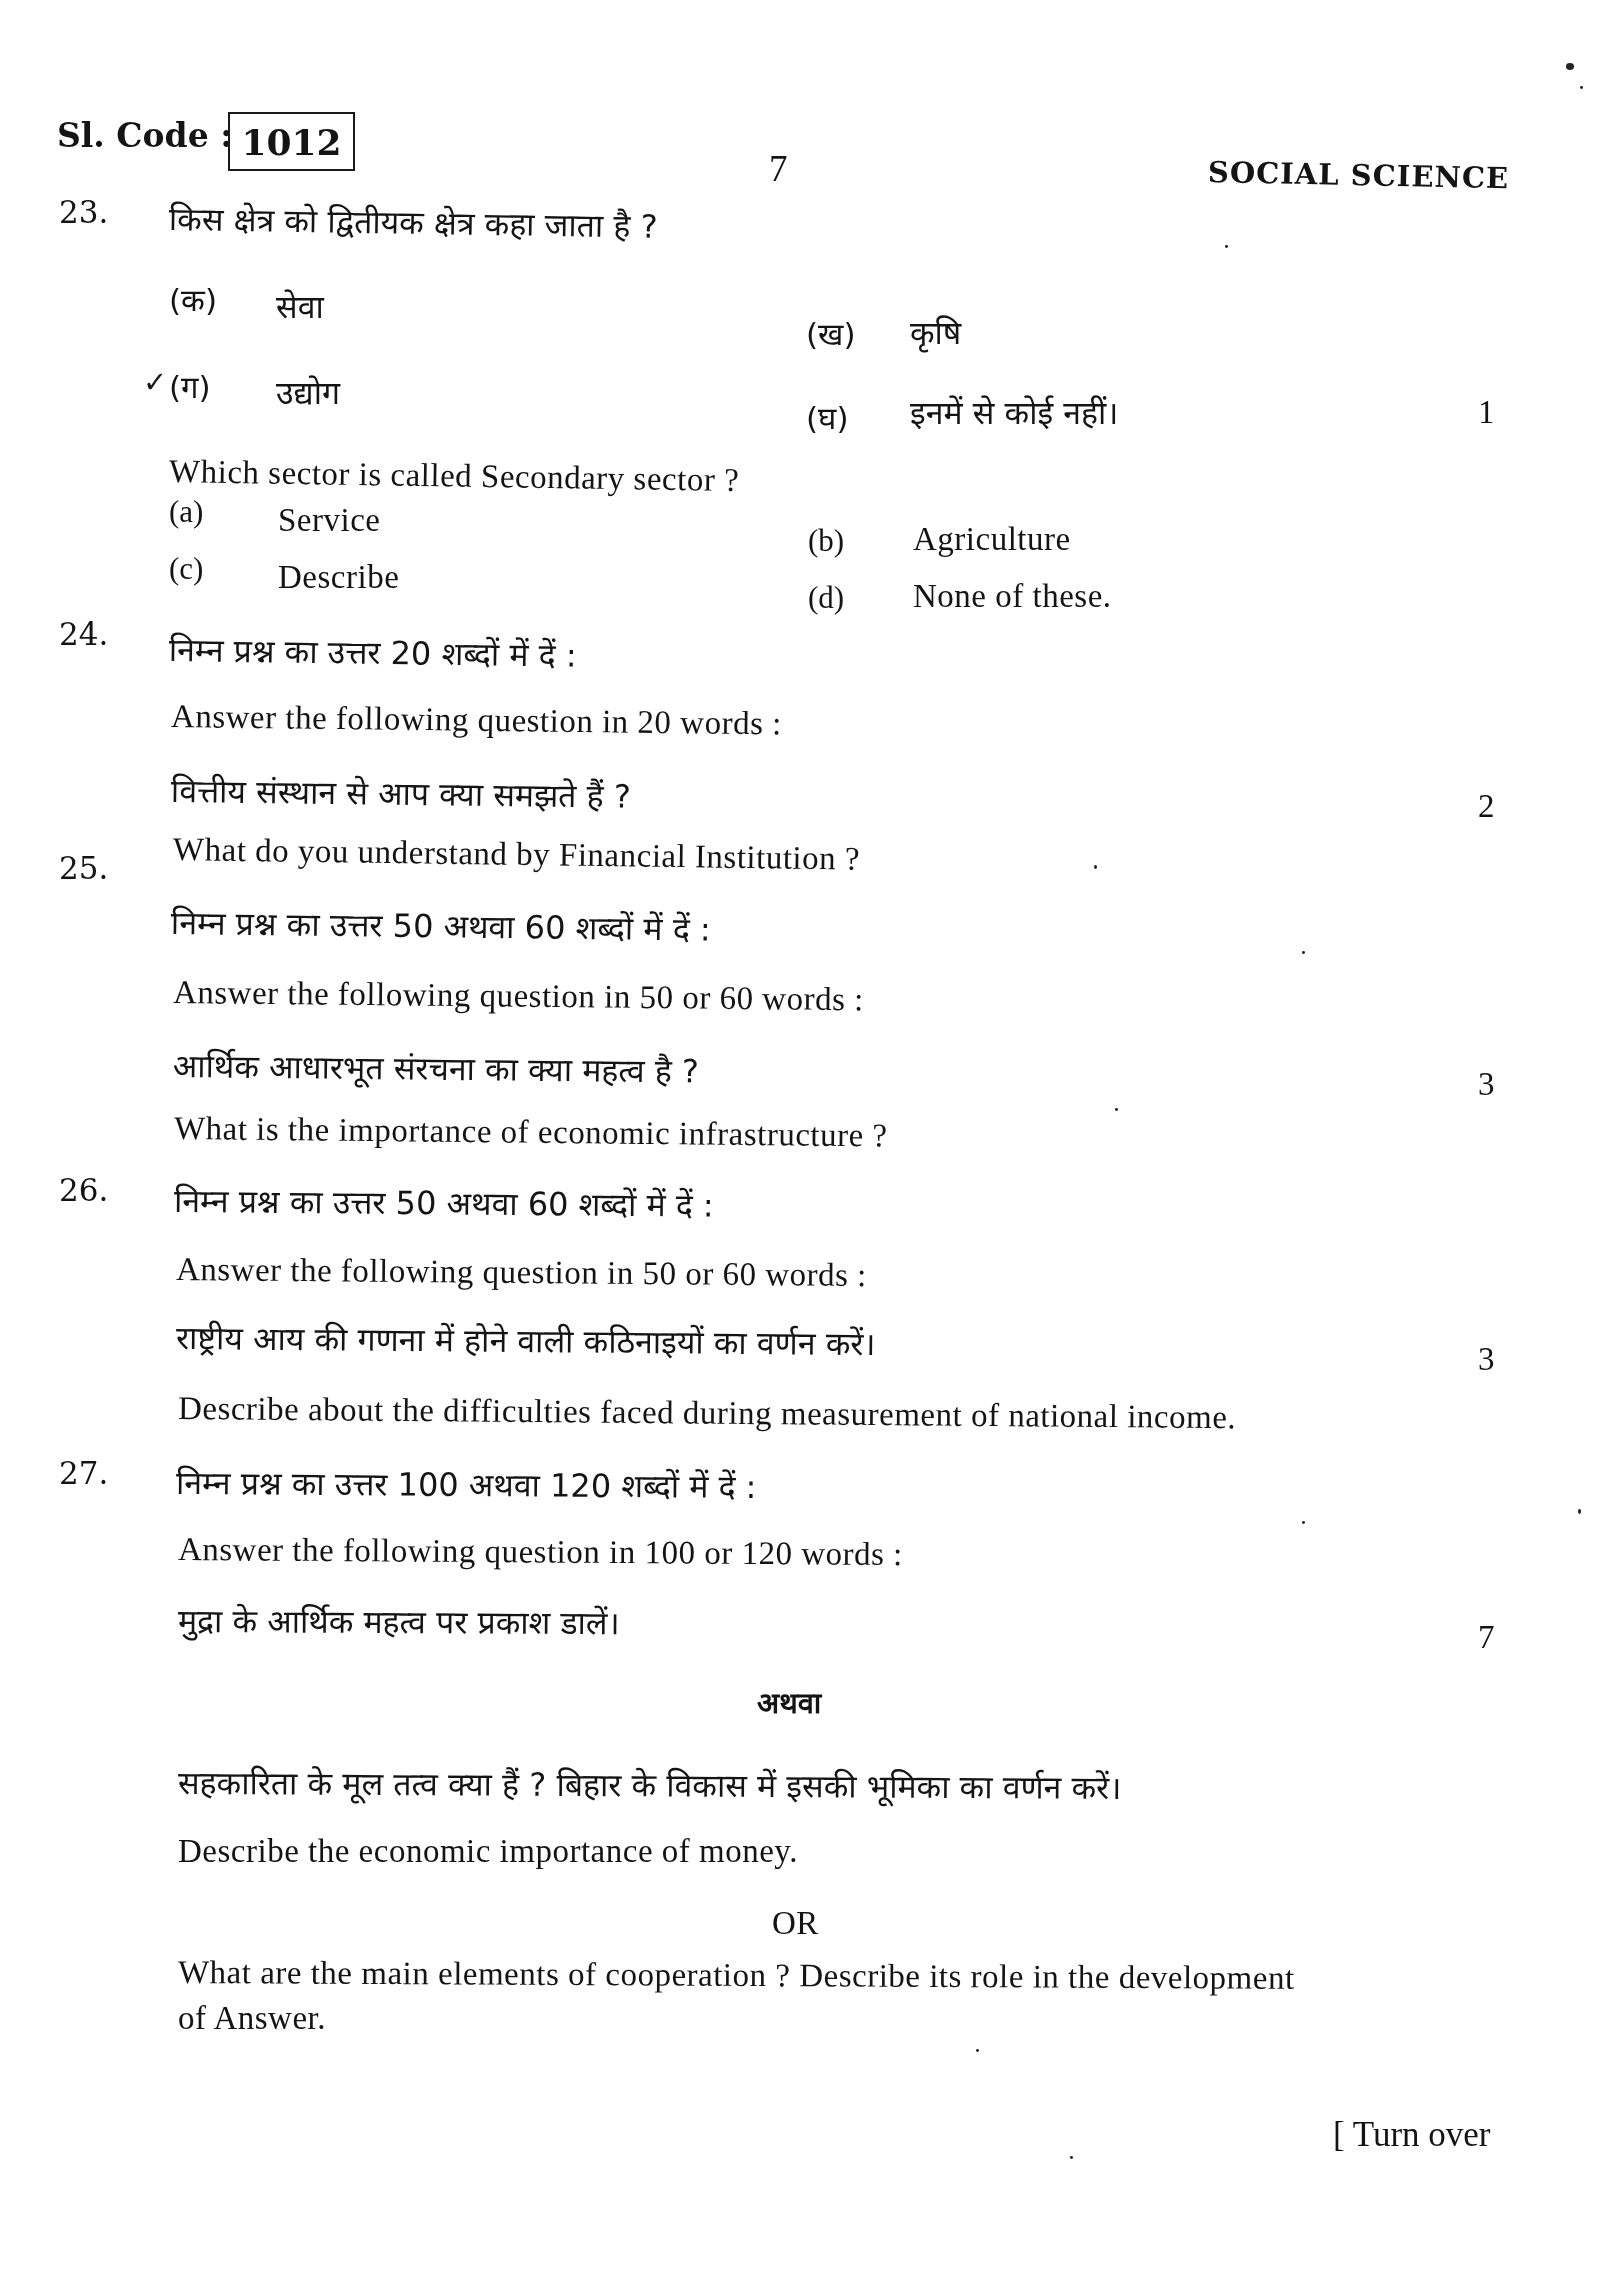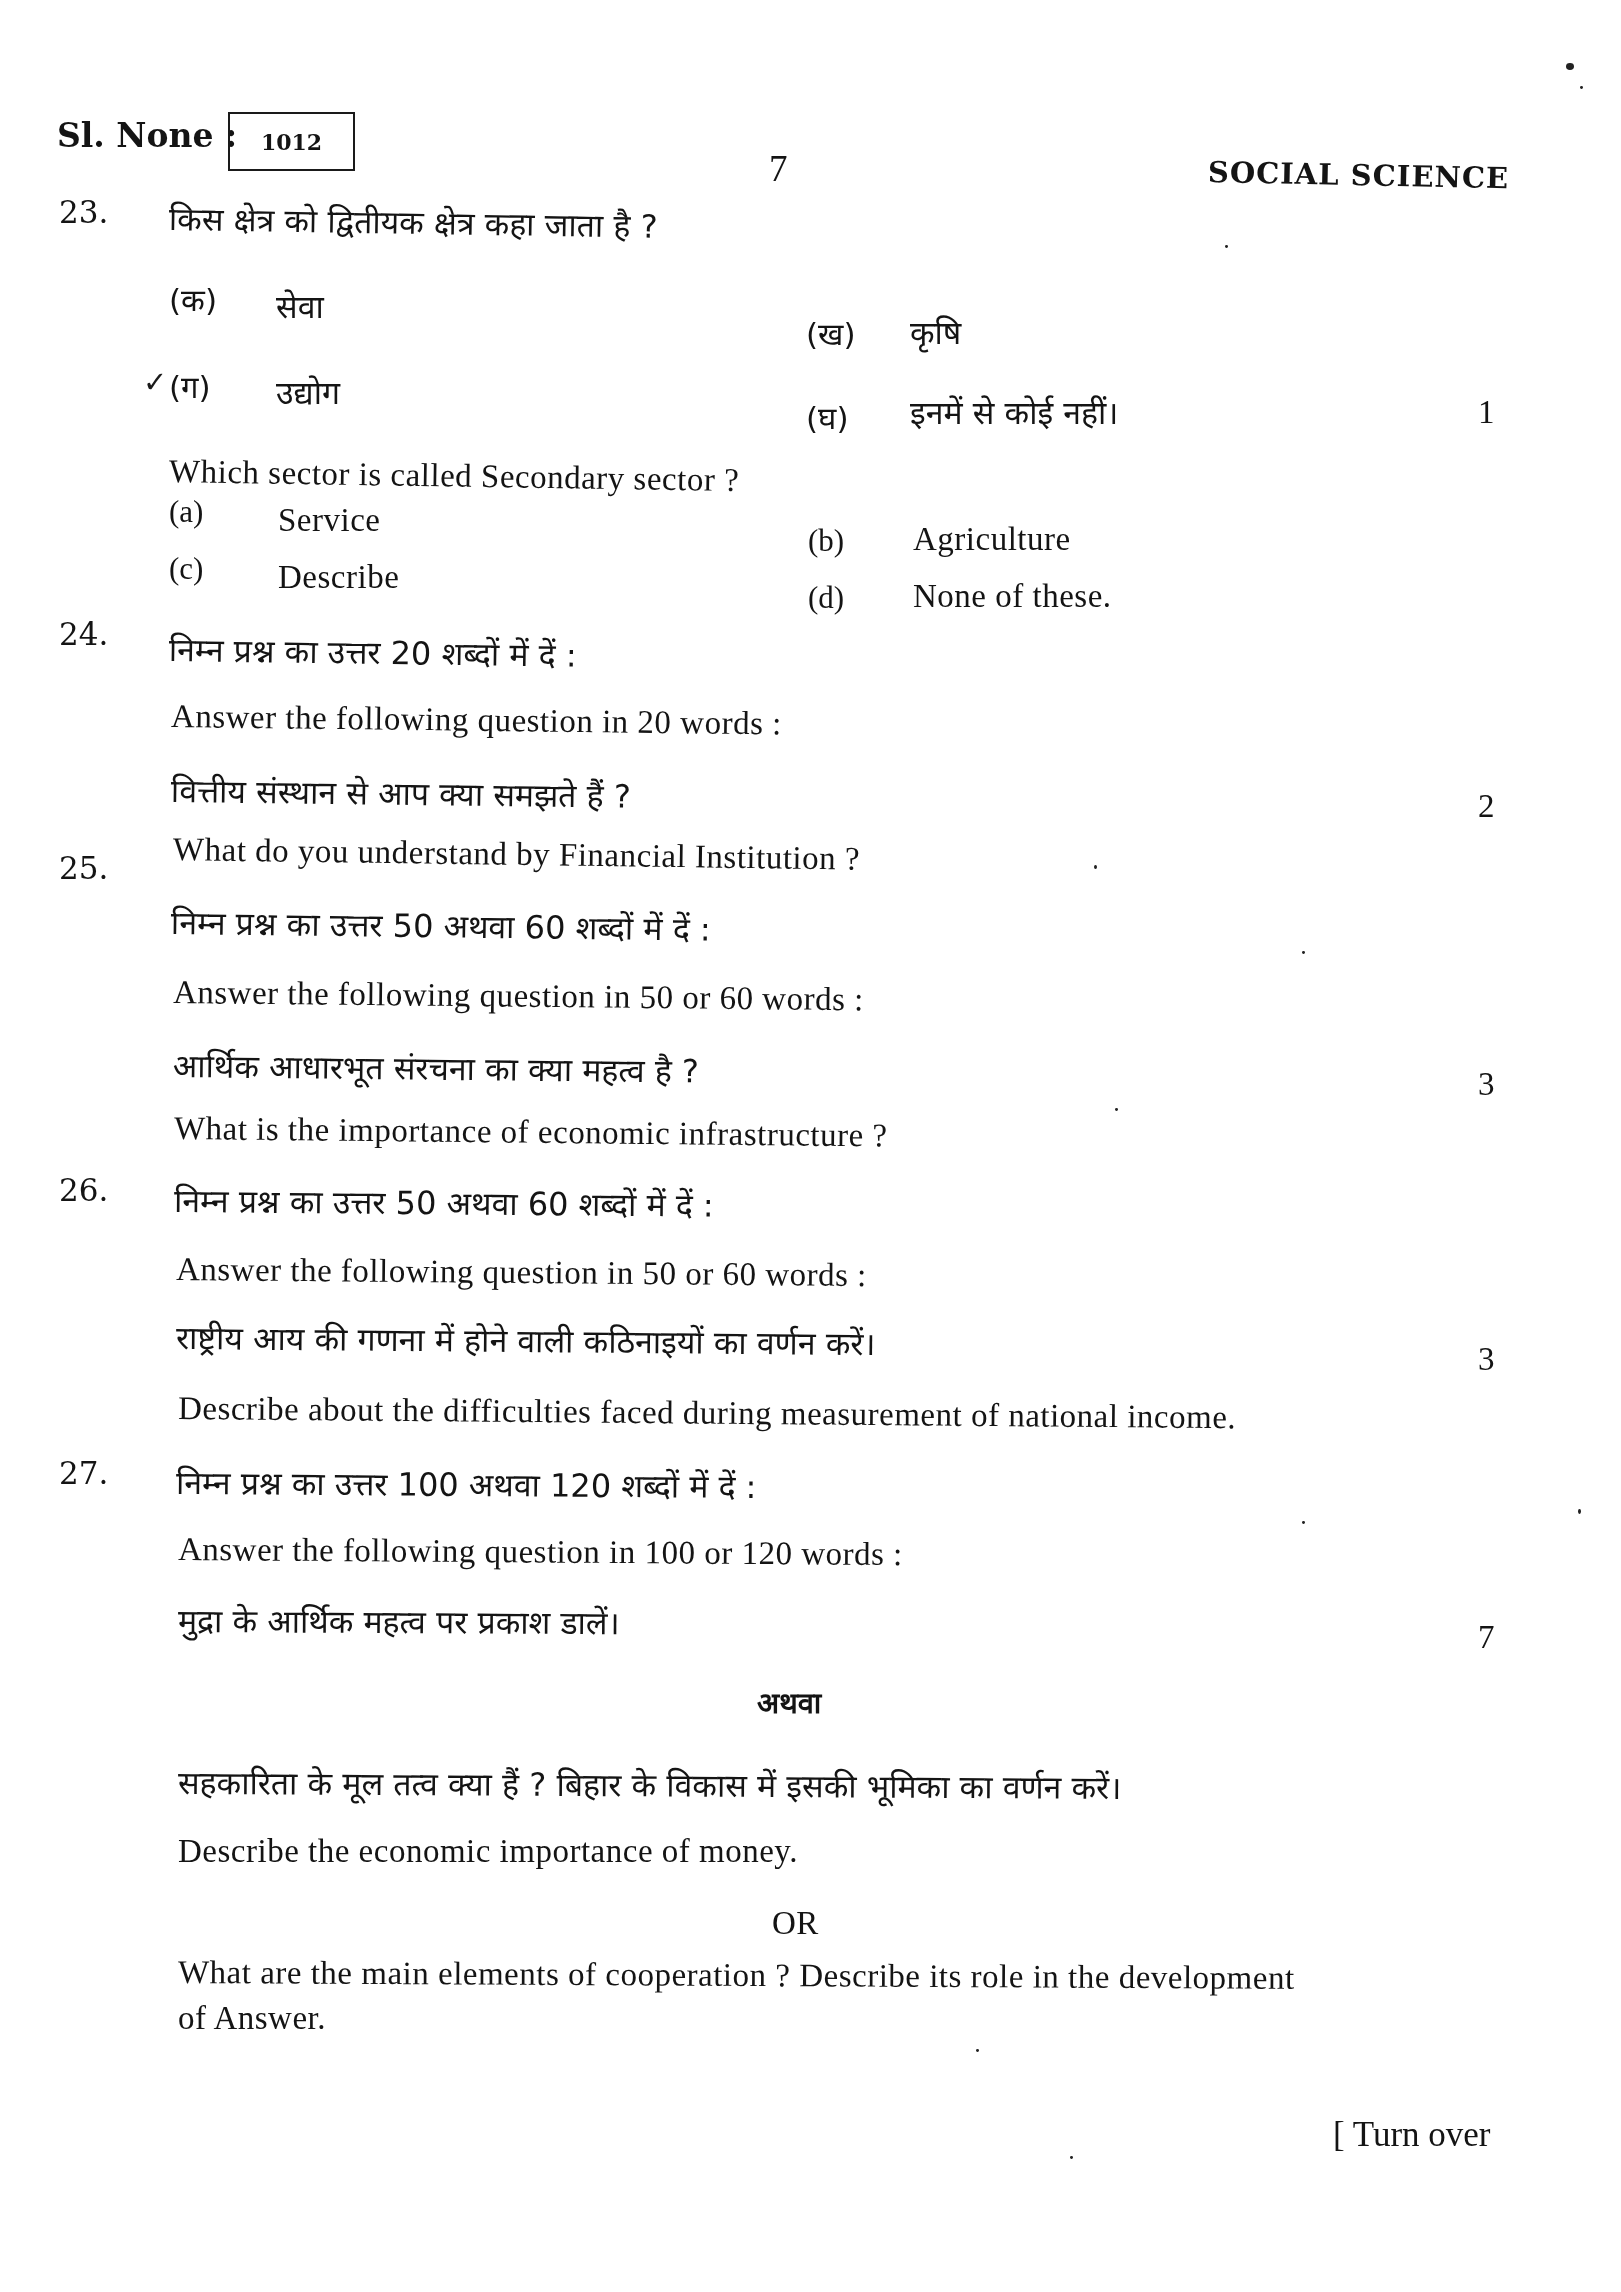--- a/index.html
+++ b/index.html
@@ -6,39 +6,39 @@
     body {
       width: 1621px; height: 2293px; position: relative; overflow: hidden;
       color: #141414;
       font-family: "Liberation Serif", "DejaVu Serif", serif;
     }
     .abs { position: absolute; white-space: nowrap; }
     .hdr-code { left: 57px; top: 116px; font-size: 33px; font-weight: bold; font-family: "DejaVu Serif", serif; }
     .code-box {
       left: 228px; top: 112px; width: 127px; height: 59px;
       border: 2.9px solid #1a1a1a; box-sizing: border-box;
-      font-size: 22px; font-weight: bold; font-family: "DejaVu Serif", serif;
+      font-size: 36px; font-weight: bold; font-family: "DejaVu Serif", serif;
       display: flex; align-items: center; justify-content: center;
     }
     .page-no { left: 769px; top: 147px; font-size: 37px; }
     .subject { left: 1208px; top: 155px; font-size: 29px; font-weight: bold; font-family: "DejaVu Serif", serif; letter-spacing: 1px; transform: rotate(1.2deg); transform-origin: left center; }
     .qnum { left: 59px; font-size: 31px; font-family: "DejaVu Serif", serif; text-align: center; }
     .hi { font-family: "DejaVu Sans", sans-serif; font-size: 32px; }
     .en { font-family: "Liberation Serif", serif; font-size: 33px; letter-spacing: 0.5px; }
     .opt-label { font-family: "DejaVu Sans", sans-serif; font-size: 31px; }
     .opt-label-en { font-family: "Liberation Serif", serif; font-size: 31px; }
     .mark { left: 1478px; font-size: 33px; font-family: "Liberation Serif", serif; }
     .tick { left: 145px; font-size: 29px; color: #1a1a1a; font-family: "DejaVu Sans", sans-serif; }
     .turn { left: 1333px; top: 2115px; font-size: 35px; font-family: "Liberation Serif", serif; }
     .speck { position: absolute; background: #222; border-radius: 50%; }
   </style>
 </head>
 <body>
 
-<div class="abs hdr-code">Sl. None :</div>
+<div class="abs hdr-code">Sl. Code :</div>
 <div class="abs code-box">1012</div>
 <div class="abs page-no">7</div>
 <div class="abs subject">SOCIAL SCIENCE</div>
 
 <div>
   <div class="abs qnum" style="top:194px;">23.</div>
   <div class="abs hi" style="left:169px; top:196px; transform:rotate(0.9deg); transform-origin:left center;">किस क्षेत्र को द्वितीयक क्षेत्र कहा जाता है ?</div>
 
   <div class="abs opt-label" style="left:169px; top:278px;">(क)</div>
   <div class="abs hi" style="left:276px; top:284px;">सेवा</div>

